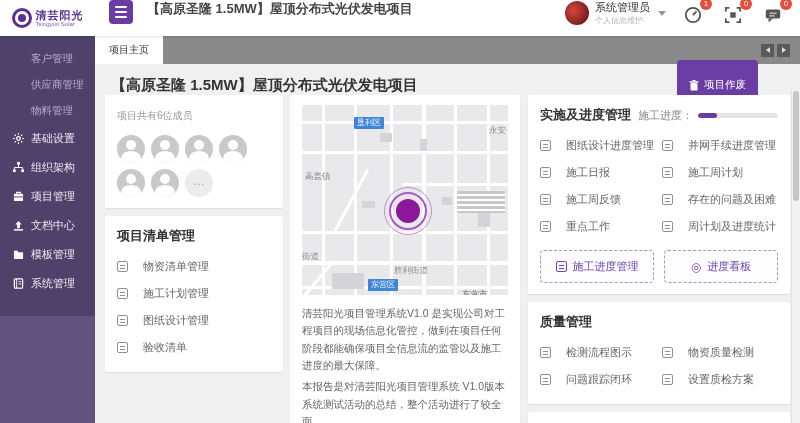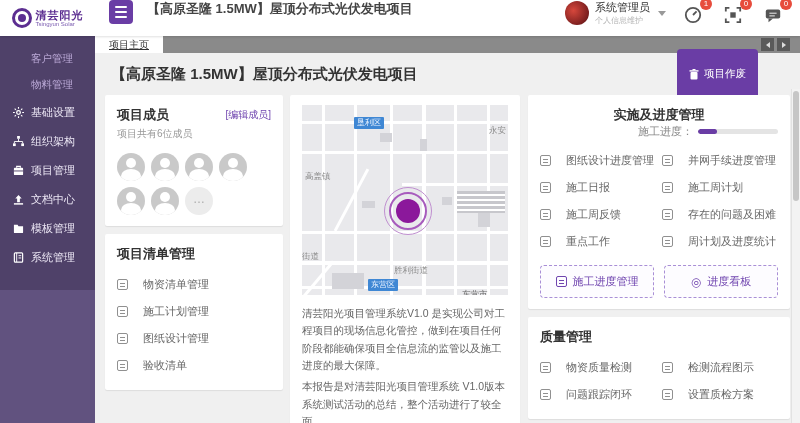--- a/index.html
+++ b/index.html
@@ -29,21 +29,21 @@
 
   
   .sidebar { position:absolute; left:0; top:36px; width:95px; height:387px; background:#61527f; z-index:20; }
   .menu { background:#4f4169; padding:10px 0 18px 0; }
   .m-item { display:flex; align-items:center; gap:7px; padding:7px 0 7px 13px; color:#ece7f5; font-size:11px; cursor:pointer; }
   .m-item svg { width:11px; height:11px; flex:0 0 auto; }
   .m-sub { padding:6px 0 6px 31px; color:#bcaad8; font-size:10.5px; cursor:pointer; }
 
   
   .main { position:absolute; left:95px; top:36px; width:705px; height:387px; background:#f0f0f0; }
-  .tabstrip { height:17px; background:#8a8a8a; display:flex; align-items:stretch;text-decoration:underline; }
+  .tabstrip { height:28px; background:#8a8a8a; display:flex; align-items:stretch; }
   .tab-active { background:#fff; color:#333; font-size:10px; padding:2px 14px; display:flex; align-items:center; cursor:pointer; }
   .tab-arrows { margin-left:auto; display:flex; gap:3px; align-items:center; padding-right:10px; }
   .tab-arrow { width:13px; height:13px; background:#5a5a5a; display:flex; align-items:center; justify-content:center; cursor:pointer; }
   .tri-l { width:0; height:0; border-top:3px solid transparent; border-bottom:3px solid transparent; border-right:4px solid #ddd; }
   .tri-r { width:0; height:0; border-top:3px solid transparent; border-bottom:3px solid transparent; border-left:4px solid #ddd; }
   .page-head { height:42px; display:flex; align-items:center; padding:0 16px; }
   .page-title { font-size:15px; font-weight:bold; color:#333; }
   .void-btn { margin-left:auto; margin-right:26px; background:#6a3da5; color:#fff; font-size:10.5px; border:none; border-radius:4px; padding:18px 12px; display:flex; align-items:center; gap:5px; cursor:pointer; }
   .void-btn svg { width:10px; height:11px; }
 
@@ -77,21 +77,21 @@
   .map-label-blue { position:absolute; background:#3f87d4; color:#eaf3ff; font-size:8px; line-height:12px; padding:0 3px; border-radius:1px; }
   .map-text { position:absolute; font-size:8.5px; color:#8a8a8a; }
   .marker { position:absolute; width:48px; height:48px; }
   .marker .r1 { position:absolute; inset:0; border:1px solid #c08fd0; border-radius:50%; }
   .marker .r2 { position:absolute; inset:5px; border:2px solid #a75bbd; border-radius:50%; }
   .marker .core { position:absolute; inset:12px; background:#8b189b; border-radius:50%; }
 
   .desc { font-size:10.5px; color:#666; line-height:1.65; padding:10px 12px 6px; }
   .desc p + p { margin-top:4px; }
 
-  .prog-head { display:flex; align-items:center;flex-direction:column; }
+  .prog-head { display:flex; align-items:center; }
   .prog-wrap { margin-left:auto; display:flex; align-items:center; gap:5px; font-size:11px; color:#888; }
   .prog-track { width:80px; height:5px; border-radius:3px; background:#e4e4e4; overflow:hidden; }
   .prog-fill { height:100%; background:#6a3da5; border-radius:3px; }
   .grid2 { display:grid; grid-template-columns:1fr 1fr; column-gap:6px; }
   .dash-row { display:flex; gap:10px; margin-top:10px; }
   .dash-btn { flex:1; border:1px dashed #a98fd6; color:#7045af; background:#fdfcff; border-radius:4px; font-size:11px; padding:8px 0; display:flex; align-items:center; justify-content:center; gap:6px; cursor:pointer; }
   .dash-btn .mi { border-color:#7045af; }
   .dash-btn .mi::after { background:#7045af; box-shadow:0 3px 0 #7045af; }
   .eye { font-size:12px; }
 
@@ -153,20 +153,21 @@
           <line x1="6" y1="11" x2="12" y2="11" stroke="#fff"></line>
         </svg>
       <span class="badge">0</span>
     </div>
   </div>
 </div>
 
 <div class="sidebar">
   <div class="menu">
     <div class="m-sub">客户管理</div>
+    <div class="m-sub">供应商管理</div>
     <div class="m-sub">物料管理</div>
 
     <div class="m-item">
       <svg viewBox="0 0 12 12">
           <circle cx="6" cy="6" r="2" fill="none" stroke="#fff" stroke-width="1.4"></circle>
           <path d="M6 0v2M6 10v2M0 6h2M10 6h2M1.8 1.8l1.4 1.4M8.8 8.8l1.4 1.4M10.2 1.8L8.8 3.2M3.2 8.8L1.8 10.2" stroke="#fff" stroke-width="1.2"></path>
         </svg>
       <span>基础设置</span>
     </div>
     <div class="m-item">
@@ -231,24 +232,20 @@
           <rect x="1.5" y="3" width="7" height="7.5" rx="1" fill="#fff"></rect>
           <rect x="0.5" y="1.2" width="9" height="1.4" fill="#fff"></rect>
           <rect x="3.5" y="0" width="3" height="1.2" fill="#fff"></rect>
         </svg>
       <span>项目作废</span>
     </button>
   </div>
 
   <div class="col col1">
     <div class="card card-pad">
-      <div style="display:flex;align-items:center;">
-        <div class="card-title">项目成员</div>
-        <div class="link" style="margin-left:auto">[编辑成员]</div>
-      </div>
       <div class="muted">项目共有6位成员</div>
       <div class="avatars">
         <div class="av"></div>
         <div class="av"></div>
         <div class="av"></div>
         <div class="av"></div>
         <div class="av"></div>
         <div class="av"></div>
         <div class="av-more">…</div>
       </div>
@@ -379,25 +376,25 @@
             <span>进度看板</span>
           </div>
       </div>
     </div>
 
     <div class="card card-pad">
       <div class="card-title">质量管理</div>
       <div class="mlist grid2">
         <div class="mlist-row">
             <span class="mi"></span>
+            <span>检测流程图示</span>
+          </div>
+        <div class="mlist-row">
+            <span class="mi"></span>
             <span>物资质量检测</span>
-          </div>
-        <div class="mlist-row">
-            <span class="mi"></span>
-            <span>检测流程图示</span>
           </div>
         <div class="mlist-row">
             <span class="mi"></span>
             <span>问题跟踪闭环</span>
           </div>
         <div class="mlist-row">
             <span class="mi"></span>
             <span>设置质检方案</span>
           </div>
       </div>

